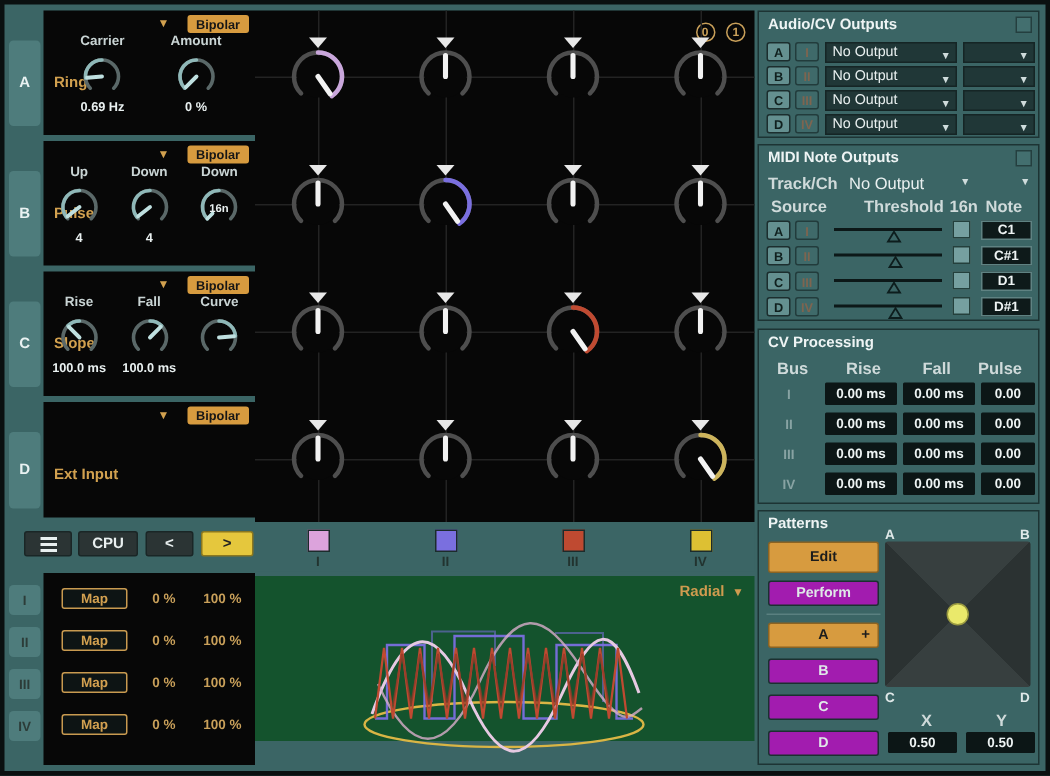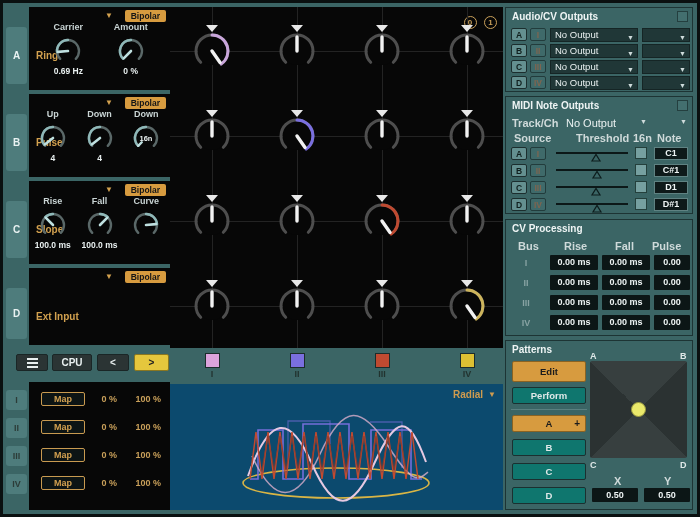--- a/index.html
+++ b/index.html
@@ -44,21 +44,21 @@
   
   .matrix{position:absolute;left:170px;top:7px;width:333px;height:341px;background:#070707;}
   .mline{position:absolute;background:#232323;}
   .corner-btn{display:inline-flex;width:13px;height:13px;border:1px solid #c9a05a;border-radius:50%;
               color:#c9a05a;font-size:8px;font-weight:bold;align-items:center;justify-content:center;margin-left:3px;box-sizing:border-box;}
   .colbar{position:absolute;left:170px;top:350px;width:333px;height:31px;background:#3b6565;}
   .col-swatch{position:absolute;top:3px;width:15px;height:15px;border:1px solid #1c2c2c;box-sizing:border-box;}
   .col-num{position:absolute;top:19px;font-size:9px;font-weight:bold;color:#22332f;text-align:center;width:30px;}
 
   
-  .display{position:absolute;left:170px;top:384px;width:333px;height:126px;background:#0c4a6e;text-decoration:underline;}
+  .display{position:absolute;left:170px;top:384px;width:333px;height:110px;background:#14532d;text-decoration:underline;}
   .display-mode{position:absolute;right:20px;top:5px;font-size:10px;font-weight:bold;color:#cf9b4f;}
   .display-dd{position:absolute;right:7px;top:6px;font-size:8px;color:#cf9b4f;}
 
   
   .section{position:absolute;left:505px;width:188px;background:#3b6565;border:1px solid #1d3434;box-sizing:border-box;}
   .sec-title{position:absolute;left:6px;top:3px;font-size:10px;font-weight:bold;color:#eef4f4;white-space:nowrap;}
   .collapse-sq{position:absolute;right:4px;top:3px;width:11px;height:11px;background:#436f6f;border:1px solid #243f3f;box-sizing:border-box;}
   .src-btn,.bus-btn{position:absolute;width:16px;height:13px;border-radius:2px;font-size:8.5px;font-weight:bold;
            display:flex;align-items:center;justify-content:center;box-sizing:border-box;}
   .src-btn{background:#649090;border:1px solid #1c2e2e;color:#10201e;}
@@ -69,21 +69,21 @@
   .small-label{position:absolute;font-size:11px;font-weight:bold;color:#cfdada;white-space:nowrap;}
   .thresh-line{position:absolute;height:2px;background:#0c1818;}
   .rate-sq{position:absolute;width:12px;height:12px;background:#76a0a0;border:1px solid #24403c;box-sizing:border-box;}
   .note-box{position:absolute;width:34px;height:13px;background:#0e1a1a;border:1px solid #5f8282;box-sizing:border-box;
             color:#eef4f4;font-size:9px;font-weight:bold;text-align:center;line-height:11px;}
   .num-box{position:absolute;height:15px;background:#0c1616;border-radius:1px;color:#eef4f4;font-size:9px;
            font-weight:bold;text-align:center;line-height:15px;}
   .cv-bus{position:absolute;width:24px;font-size:9px;font-weight:bold;color:#88a3a3;text-align:center;}
 
   
-  .pat-btn{position:absolute;left:6px;width:74px;height:17px;background:#0f766e;border:1px solid #1b3030;
+  .pat-btn{position:absolute;left:6px;width:74px;height:17px;background:#a21caf;border:1px solid #1b3030;
            border-radius:2px;color:#dfe8e8;font-size:9.5px;font-weight:bold;display:flex;align-items:center;justify-content:center;box-sizing:border-box;}
   .pat-btn.active{background:#d79b3f;border-color:#8a6323;color:#1c1c1c;}
   .pat-plus{position:absolute;right:5px;font-size:10px;}
   .xy-pad{position:absolute;left:84px;top:20px;width:97px;height:97px;border-radius:2px;
           background:conic-gradient(from 45deg,#2b3232 0deg 90deg,#373f3f 90deg 180deg,#2b3232 180deg 270deg,#373f3f 270deg 360deg);}
   .xy-dot{position:absolute;left:50%;top:50%;width:15px;height:15px;margin:-7.5px 0 0 -7.5px;
           background:#eae96b;border:1px solid #9a9a40;border-radius:50%;box-sizing:border-box;}
   .pad-corner{position:absolute;font-size:9px;font-weight:bold;color:#dfe8e8;}
 </style>
 </head>

